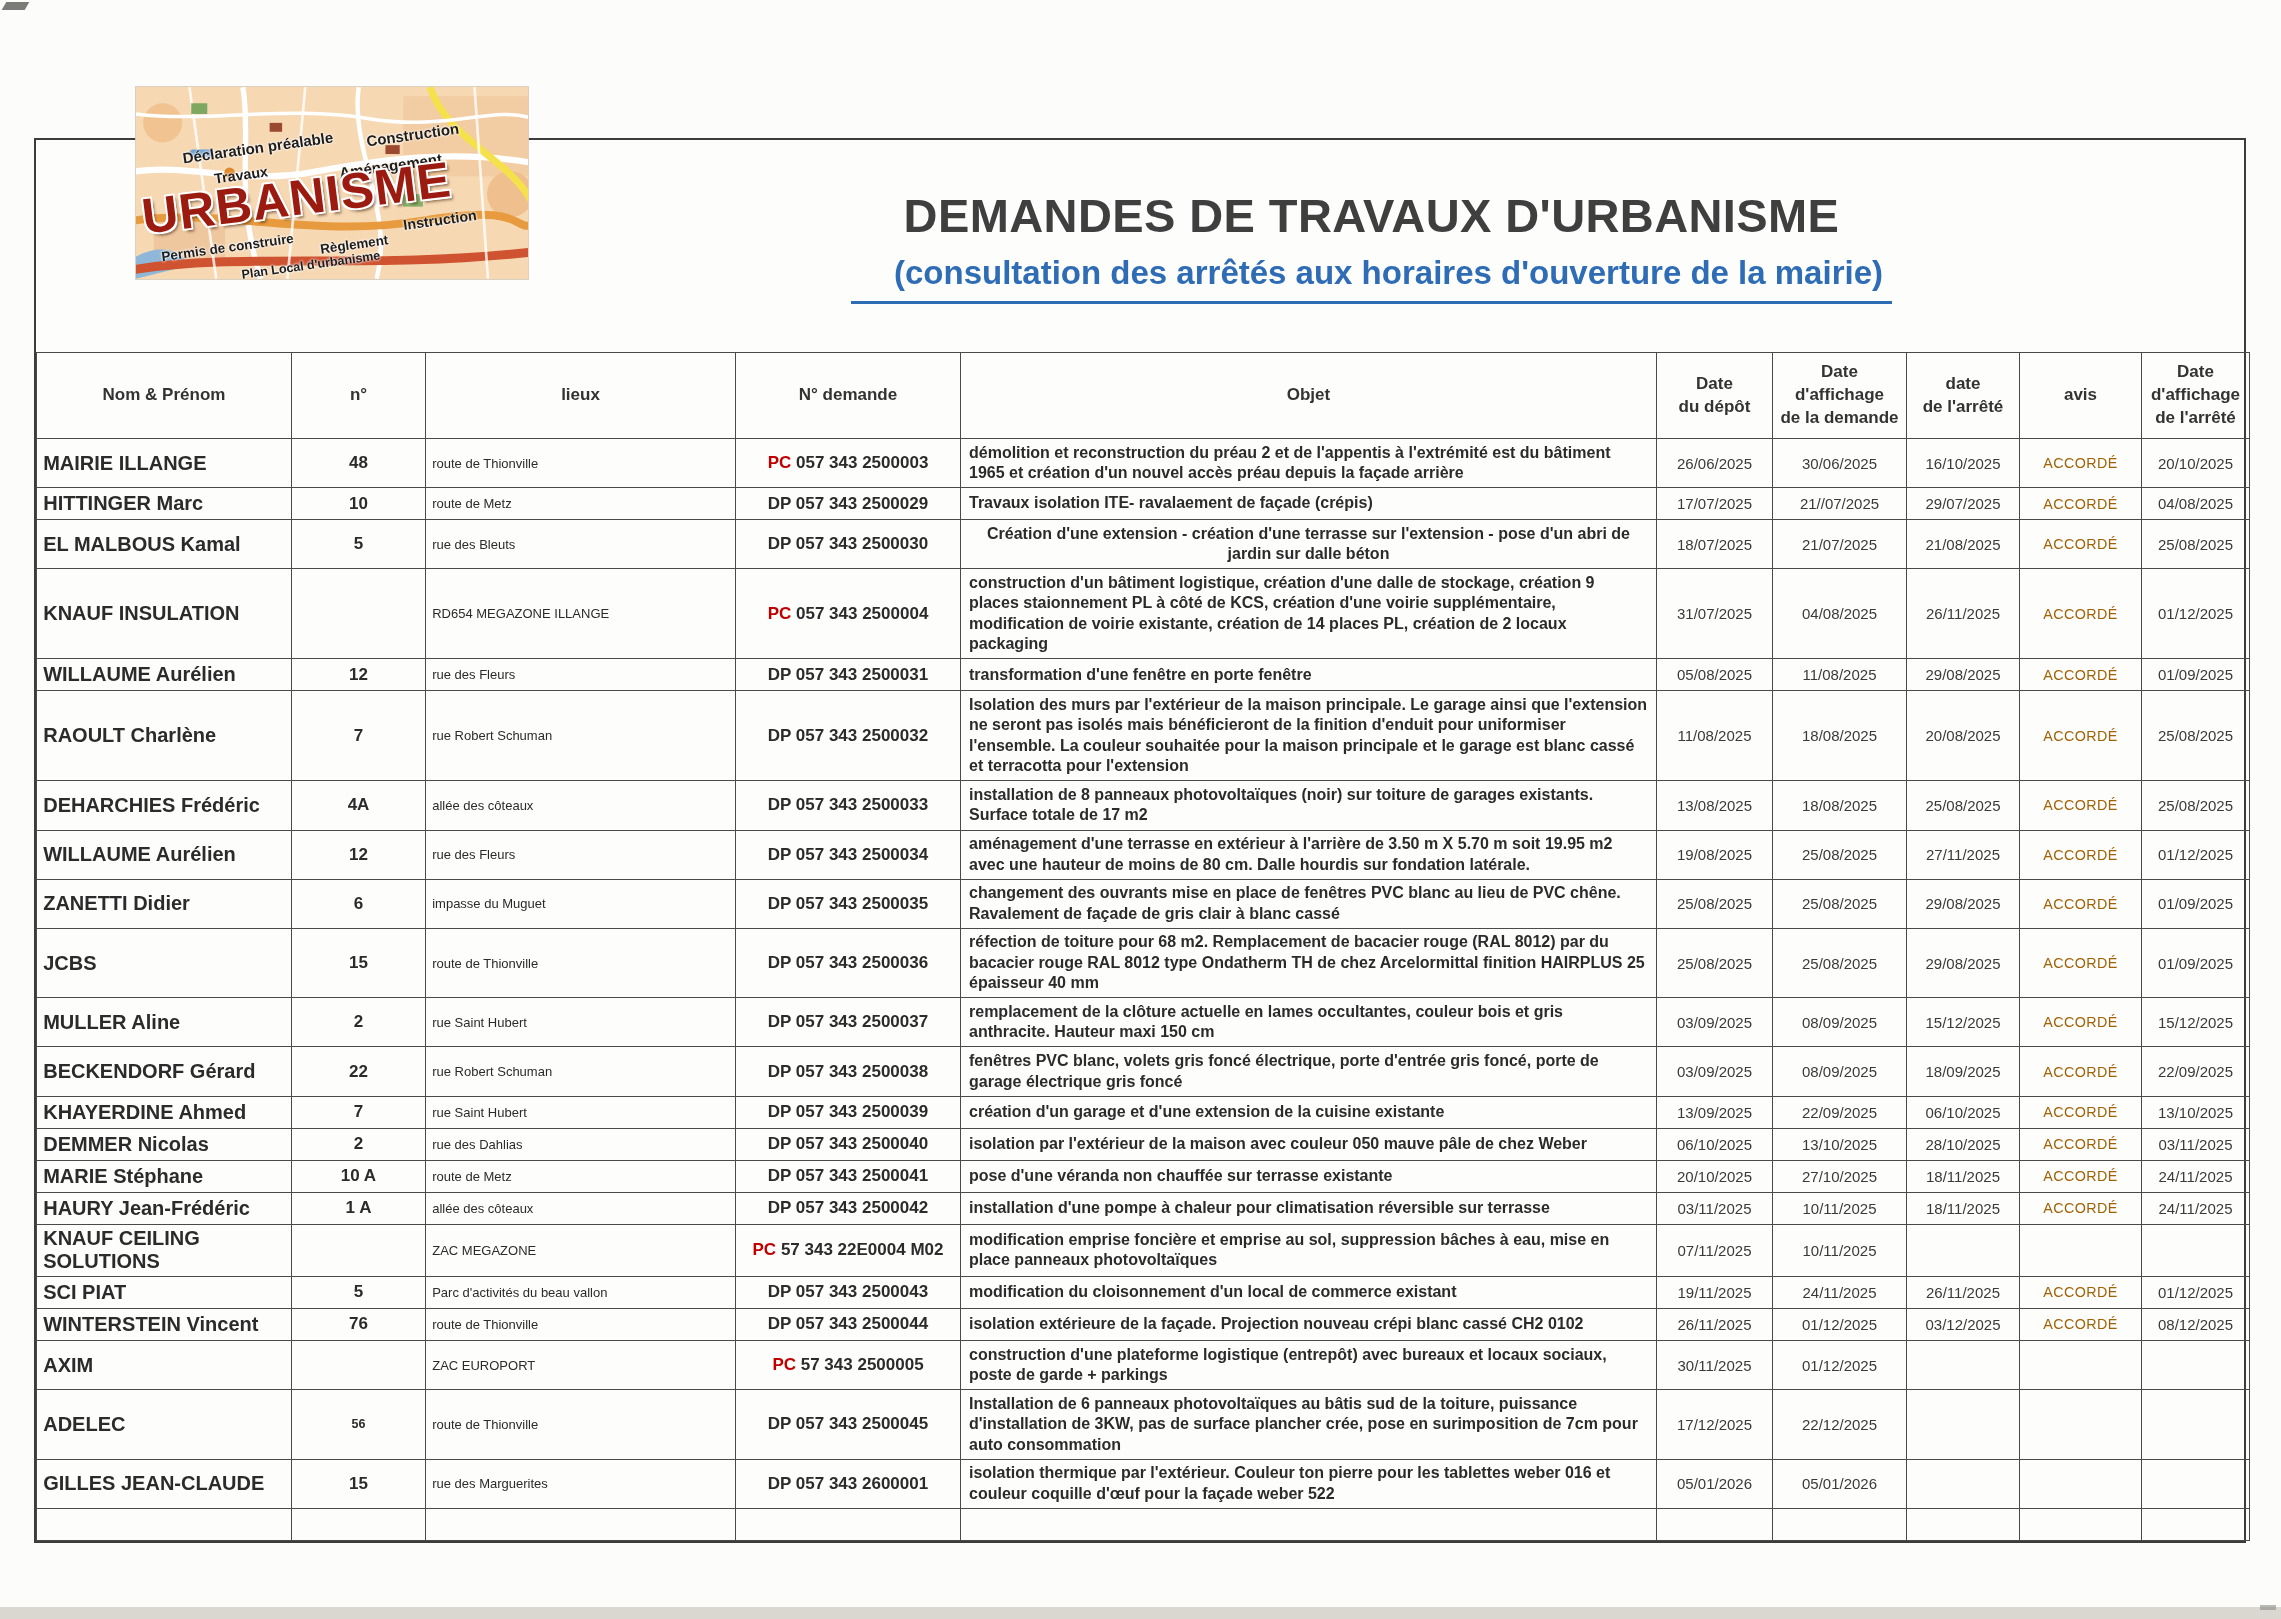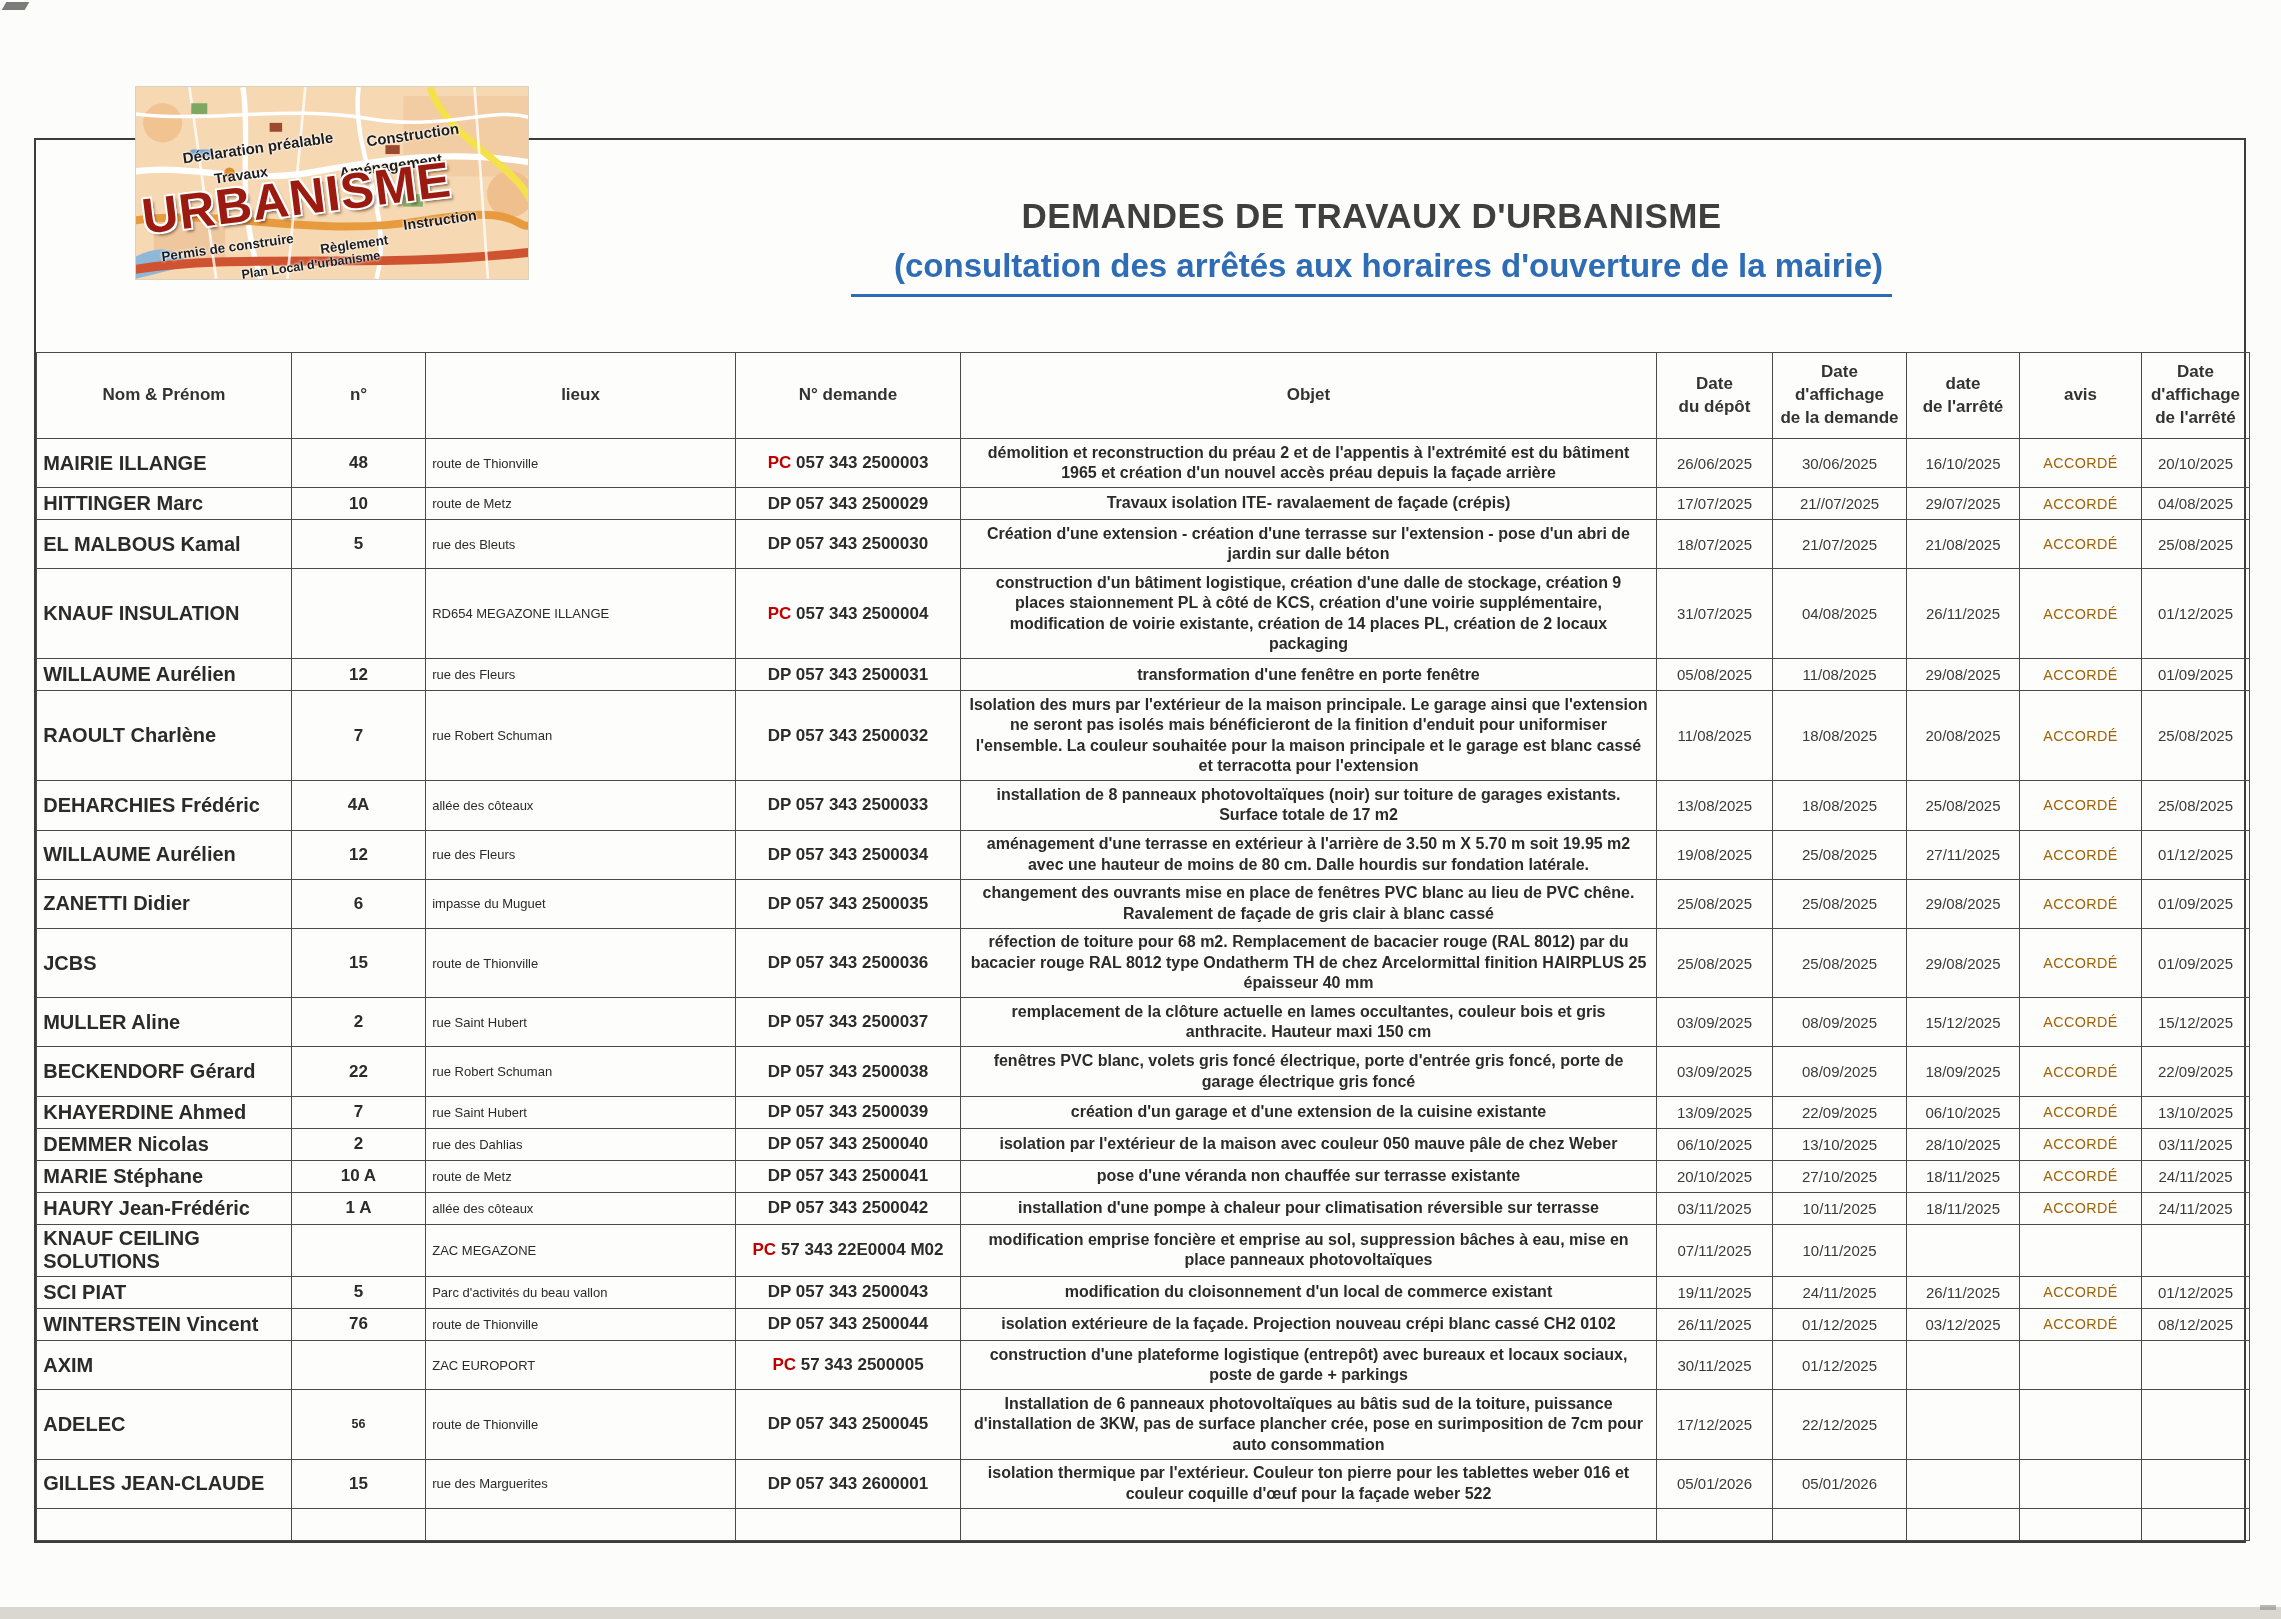--- a/index.html
+++ b/index.html
@@ -17,21 +17,21 @@
     position:absolute;left:34px;top:138px;width:2212px;
     border:2.7px solid #3c3c3c;background:#fdfdfb;box-sizing:border-box;
   }
   .band{display:flex;height:212px;}
   .band-main{flex:1;position:relative;display:flex;flex-direction:column;justify-content:center;align-items:center;}
   .band-right{width:247px;border-left:1.8px solid #3c3c3c;display:flex;flex-direction:column;justify-content:center;align-items:center;}
 
   .affichage{font-size:30px;font-weight:bold;color:#4a4a4a;line-height:1.35;text-align:center;}
 
   .titles{margin-left:463px;text-align:center;}
-  .title-main{font-size:35px;font-weight:bold;color:#3f3f3f;letter-spacing:0.4px;}
+  .title-main{font-size:47px;font-weight:bold;color:#3f3f3f;letter-spacing:0.4px;}
   .title-sub{
     display:inline-block;margin-top:11px;font-size:33px;font-weight:bold;color:#2e6cb5;
     border-bottom:3.6px solid #2e6cb5;padding:0 9px 9px 43px;
   }
 
   
   .logo{
     position:absolute;left:100px;top:-53px;width:392px;height:192px;overflow:hidden;
     box-shadow:0 0 0 0.9px #d8cdbd;background:#f4d6b2;
   }
@@ -55,21 +55,21 @@
   
   table.demandes{width:100%;border-collapse:collapse;table-layout:fixed;border-top:1.8px solid #3c3c3c;}
   th,td{border:1.8px solid #4a4a4a;box-sizing:border-box;vertical-align:middle;overflow:hidden;}
   thead th{height:86px;font-size:17px;font-weight:bold;color:#333;text-align:center;white-space:pre-line;line-height:1.35;}
   td{height:32px;padding:2.7px 4.5px;}
   .td-nom{font-size:20px;font-weight:bold;text-align:left;padding-left:6.2px;}
   .td-num{font-size:17px;font-weight:bold;text-align:center;}
   .td-num.small{font-size:12.5px;}
   .td-lieu{font-size:13px;font-weight:normal;text-align:left;padding-left:6.2px;}
   .td-dem{font-size:17px;font-weight:bold;text-align:center;white-space:nowrap;}
-  .td-objet{font-size:16px;font-weight:bold;text-align:center;line-height:1.28;padding:3.6px 8px;}
+  .td-objet{font-size:16px;font-weight:bold;text-align:left;line-height:1.28;padding:3.6px 8px;}
   .td-objet.center{text-align:center;}
   .td-date{font-size:15px;font-weight:normal;color:#3a3a3a;text-align:center;}
   .td-avis{font-size:14.3px;font-weight:normal;color:#a16207;text-align:center;letter-spacing:0.4px;}
 </style>
 </head>
 <body>
 
 <div class="page">
   <div class="scan-mark-tl"></div>
 

